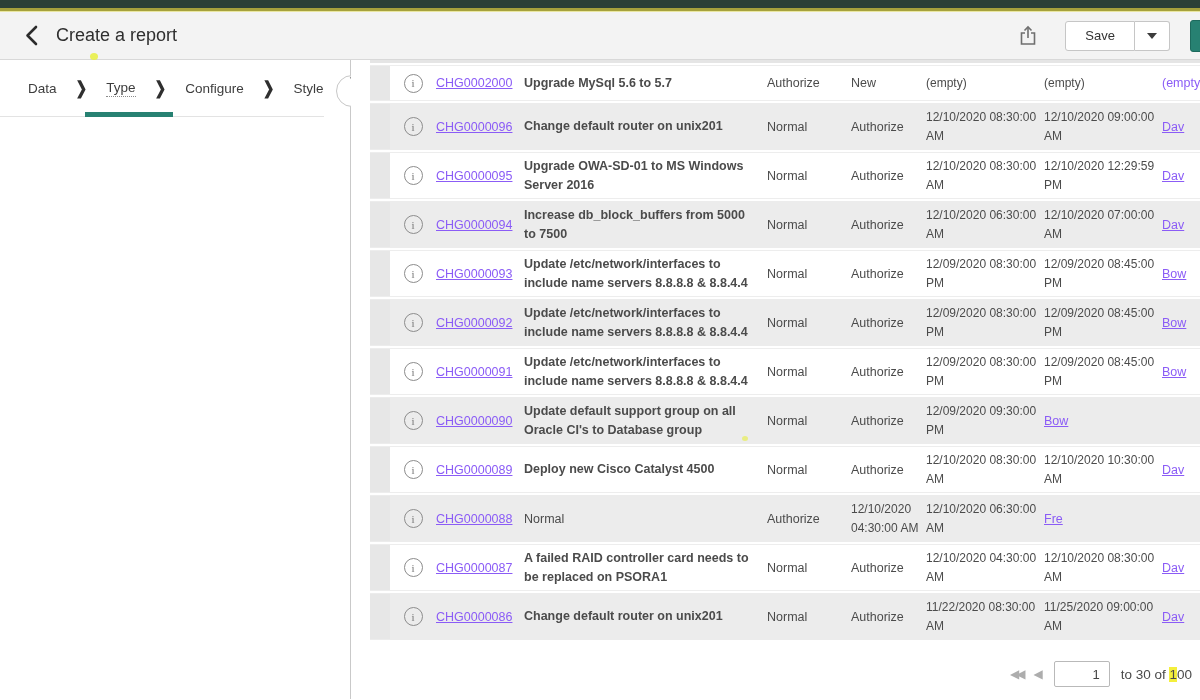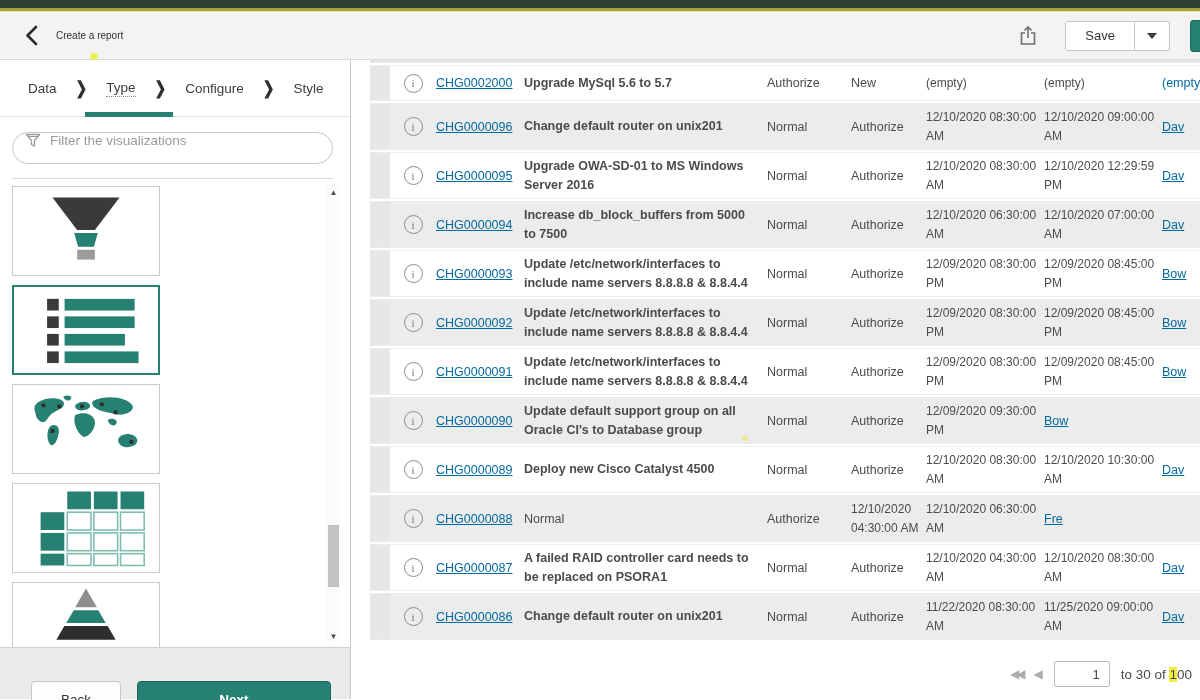--- a/index.html
+++ b/index.html
@@ -9,39 +9,39 @@
   
   .strip-dark  { height:8px;  background:#2c4036; }
   .strip-olive { height:3px;  background:#a6a13c; }
   .strip-pale  { height:1px;  background:#e9e6a0; }
 
   
   .appheader { height:48px; background:#f3f3f3; border-bottom:1px solid #d8d8d8;
                display:flex; align-items:center; }
   .back-btn { margin-left:22px; width:18px; height:22px; display:flex; align-items:center;
               justify-content:center; cursor:pointer; }
-  .page-title { margin-left:16px; font-size:10px; color:#2f2f2f; }
+  .page-title { margin-left:16px; font-size:18px; color:#2f2f2f; }
   .hd-spacer { flex:1; }
   .share-btn { width:26px; height:26px; display:flex; align-items:center; justify-content:center; margin-right:24px; }
   .save-group { display:flex; }
   .btn-save { height:30px; padding:0 19px; background:#fff; border:1px solid #c6c6c6;
               border-radius:3px 0 0 3px; font-size:13px; color:#333; }
   .btn-caret { height:30px; width:35px; background:#fff; border:1px solid #c6c6c6; border-left:none;
                border-radius:0 3px 3px 0; display:flex; align-items:center; justify-content:center; }
   .caret-down { width:0; height:0; border-left:5px solid transparent; border-right:5px solid transparent;
                 border-top:6px solid #3c3c3c; }
   .teal-sliver { width:16px; height:32px; background:#278172; border:1px solid #1d6a5d;
                  border-radius:3px 0 0 3px; margin-left:20px; margin-right:-6px; }
 
   
   .main { display:flex; height:639px; }
 
   
   .left-panel { width:351px; min-width:351px; background:#fff; border-right:1px solid #c9c9c9;
-                display:flex; flex-direction:column; position:relative; }
+                display:flex; flex-direction:row; position:relative; }
   .breadcrumb { height:57px; min-height:57px; border-bottom:1px solid #e3e3e3; display:flex;
                 align-items:center; padding-left:28px; position:relative; font-size:13.5px; color:#3d3d3d; }
   .crumb { cursor:pointer; }
   .crumb-chev { margin:0 19px; font-size:14px; font-weight:bold; color:#2f2f2f; transform:scaleY(1.25); }
   .crumb.active { border-bottom:1px dotted #8a8a8a; padding-bottom:1px; }
   .active-bar { position:absolute; left:85px; bottom:-1px; width:88px; height:5px; background:#278172; }
 
   .filter-wrap { padding:15px 17px 13px 12px; }
   .filter-box { height:32px; border:1px solid #c7c7c7; border-radius:17px; background:#fff;
                 display:flex; align-items:flex-start; padding:0 12px; }
@@ -75,21 +75,21 @@
   .t-row { display:grid; grid-template-columns:20px 46px 88px 243px 84px 75px 118px 118px 1fr;
            align-items:center; min-height:47px; margin-top:2px; background:#fff;
            border-top:1px solid #ededed; border-bottom:1px solid #ededed; font-size:12.5px; color:#4b4b4b; }
   .t-row.alt { background:#ececec; border-color:#ececec; }
   .t-row.first { min-height:36px; }
   .cell-gutter { align-self:stretch; background:#e7e7e7; }
   .c-info { display:flex; justify-content:center; }
   .info-icon { width:19px; height:19px; border:1.4px solid #8c8c8c; border-radius:50%;
                display:flex; align-items:center; justify-content:center; font-size:11px; color:#767676;
                font-family:"Liberation Serif",serif; cursor:pointer; }
-  .c-num a, .c-assigned a { color:#0369a1; text-decoration:underline; cursor:pointer; }
+  .c-num a, .c-assigned a { color:#8b5cf6; text-decoration:underline; cursor:pointer; }
   .c-desc { padding-right:14px; line-height:1.5;font-weight:bold; }
   .c-date { font-size:12px; line-height:1.55; padding-right:6px; }
   .c-assigned { overflow:hidden; white-space:nowrap; }
   .c-assigned.no-link a { text-decoration:none; }
 
   
   .pagination { position:absolute; right:8px; bottom:10px; height:30px; display:flex;
                 align-items:center; gap:11px; }
   .pg-first, .pg-prev { color:#adadad; font-size:12px; letter-spacing:-3px; cursor:pointer; }
   .pg-prev { letter-spacing:0; }

